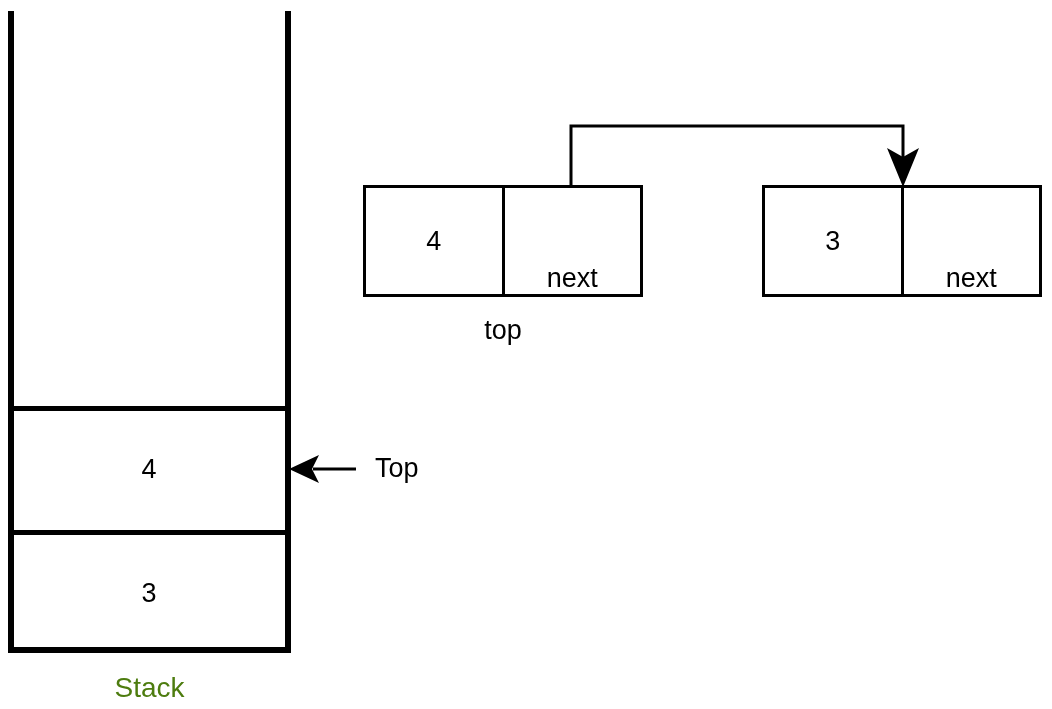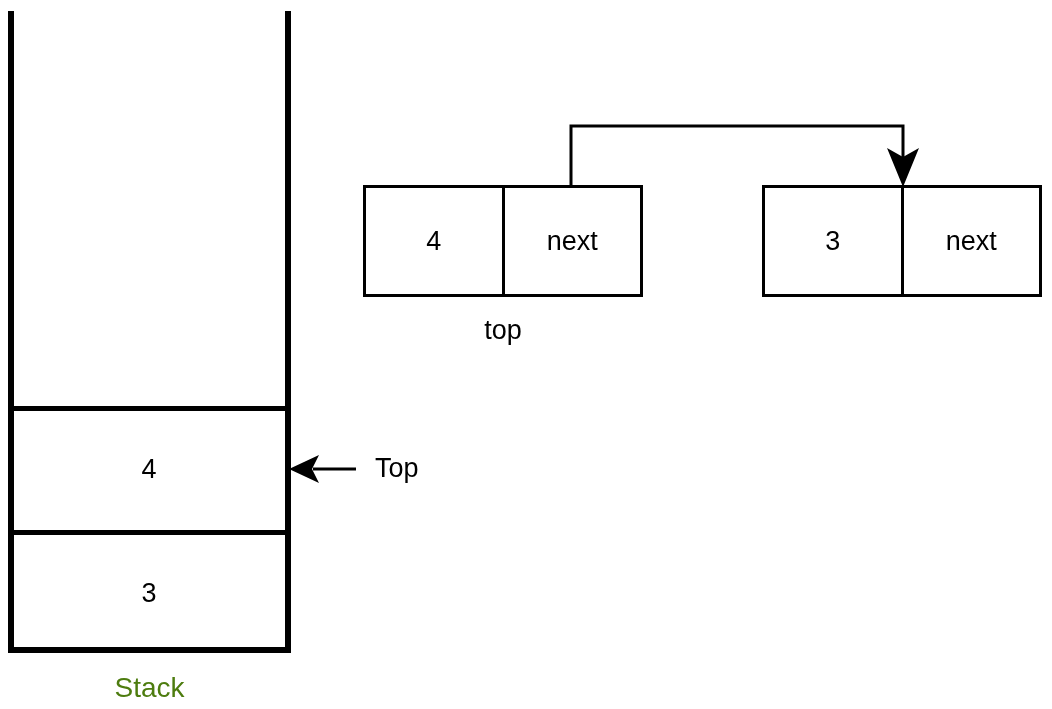--- a/index.html
+++ b/index.html
@@ -103,21 +103,21 @@
   #node-1 { left: 762px; width: 280px; }
   .node-cell {
     display: flex;
     align-items: center;
     justify-content: center;
     font-size: 27px;
     color: #000000;
     box-sizing: border-box;
   }
   .node-cell-data { width: 140px; border-right: 3px solid #000000; }
-  .node-cell-next { width: 137px; }
+  .node-cell-next { width: 137px; align-items: flex-end; }
   .node-label {
     position: absolute;
     top: 315px;
     font-size: 27px;
     color: #000000;
     text-align: center;
     white-space: nowrap;
   }
   #node-0-label { left: 443px; width: 120px; }
 

